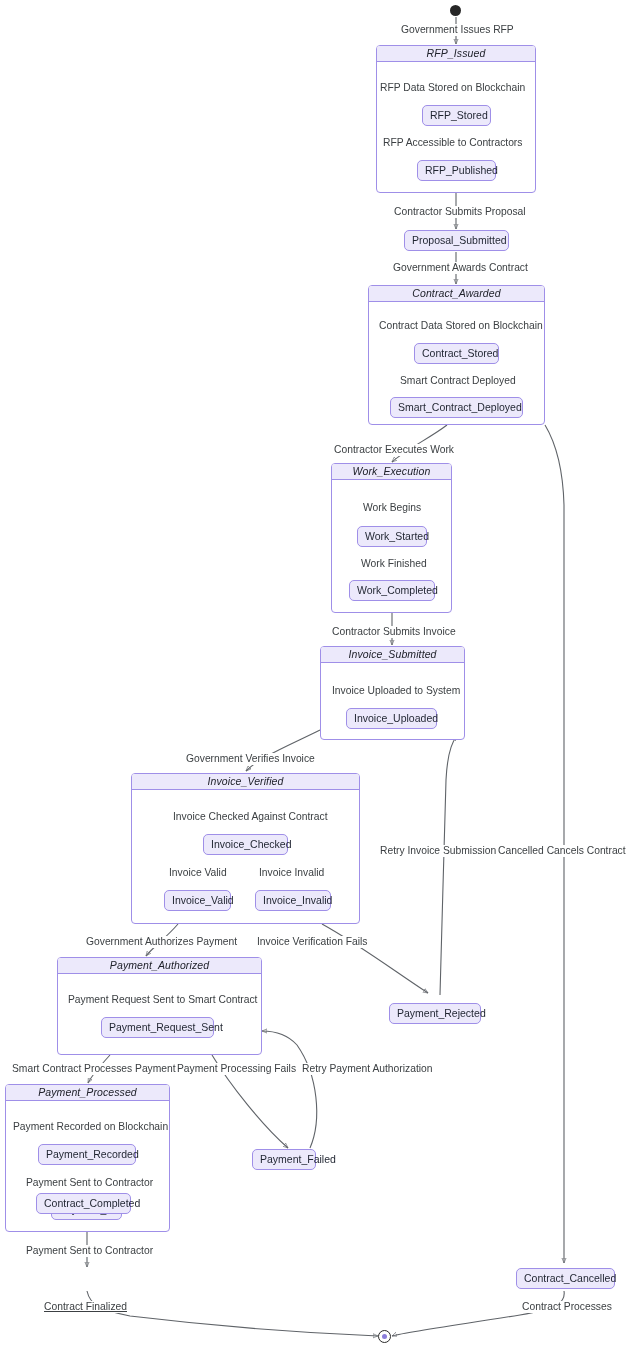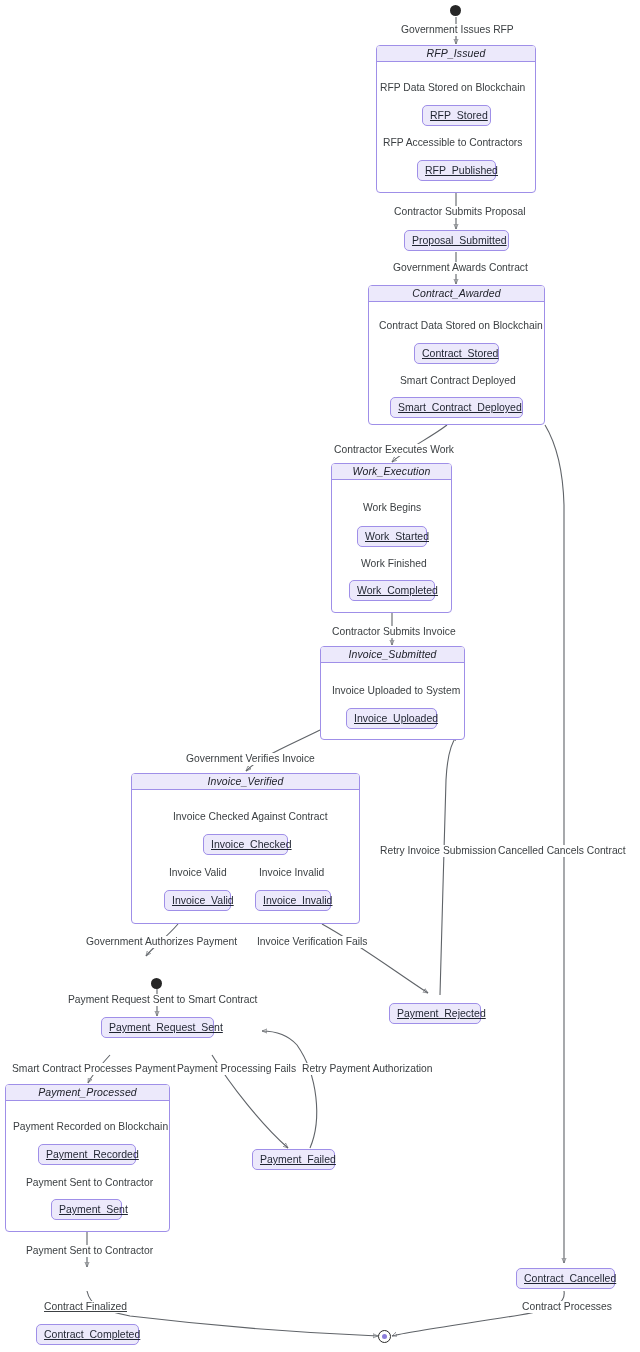--- a/index.html
+++ b/index.html
@@ -59,21 +59,20 @@
     background: #ece9fb;
     border: 1.3px solid #9f8fe8;
     border-radius: 5px;
     color: #1f2430;
     font-size: 10.5px;
     line-height: 19px;
     height: 21px;
     text-align: center;
     white-space: nowrap;
     padding: 0 7px;
-    text-decoration: underline;
   }
   
   .edge-label {
     position: absolute;
     font-size: 10.3px;
     color: #3c4043;
     background: #ffffff;
     white-space: nowrap;
     line-height: 12px;
     padding: 0 1px;
@@ -215,31 +214,34 @@
 
   <div class="composite" style="left:131px; top:773px; width:229px; height:151px;">
     <div class="composite-header">Invoice_Verified</div>
   </div>
   <div class="state" style="left:203px; top:834px; width:85px;">Invoice_Checked</div>
   <div class="state" style="left:164px; top:890px; width:67px;">Invoice_Valid</div>
   <div class="state" style="left:255px; top:890px; width:76px;">Invoice_Invalid</div>
 
   <div class="state" style="left:389px; top:995px; width:92px;margin-top:8px;">Payment_Rejected</div>
 
+  <div class="composite" style="left:57px; top:957px; width:205px; height:98px;">
+    <div class="composite-header">Payment_Authorized</div>
+  </div>
   <div class="state" style="left:101px; top:1017px; width:113px;">Payment_Request_Sent</div>
 
   <div class="composite" style="left:5px; top:1084px; width:165px; height:148px;">
     <div class="composite-header">Payment_Processed</div>
   </div>
   <div class="state" style="left:38px; top:1144px; width:98px;">Payment_Recorded</div>
   <div class="state" style="left:51px; top:1199px; width:71px;">Payment_Sent</div>
 
-  <div class="state" style="left:252px; top:1149px; width:83px;">Payment_Failed</div>
-
-  <div class="state" style="left:36px; top:1324px; width:103px;">Contract_Completed</div>
+  <div class="state" style="left:252px; top:1149px; width:64px;">Payment_Failed</div>
+
+  <div class="state" style="left:36px; top:1193px; width:95px;">Contract_Completed</div>
 
   <div class="state" style="left:516px; top:1268px; width:99px;">Contract_Cancelled</div>
 
   <div class="edge-label" style="left:400px; top:24px;">Government Issues RFP</div>
 
   <div class="edge-label" style="left:379px; top:82px;">RFP Data Stored on Blockchain</div>
 
   <div class="edge-label" style="left:382px; top:137px;">RFP Accessible to Contractors</div>
 
   <div class="edge-label" style="left:393px; top:206px;">Contractor Submits Proposal</div>

